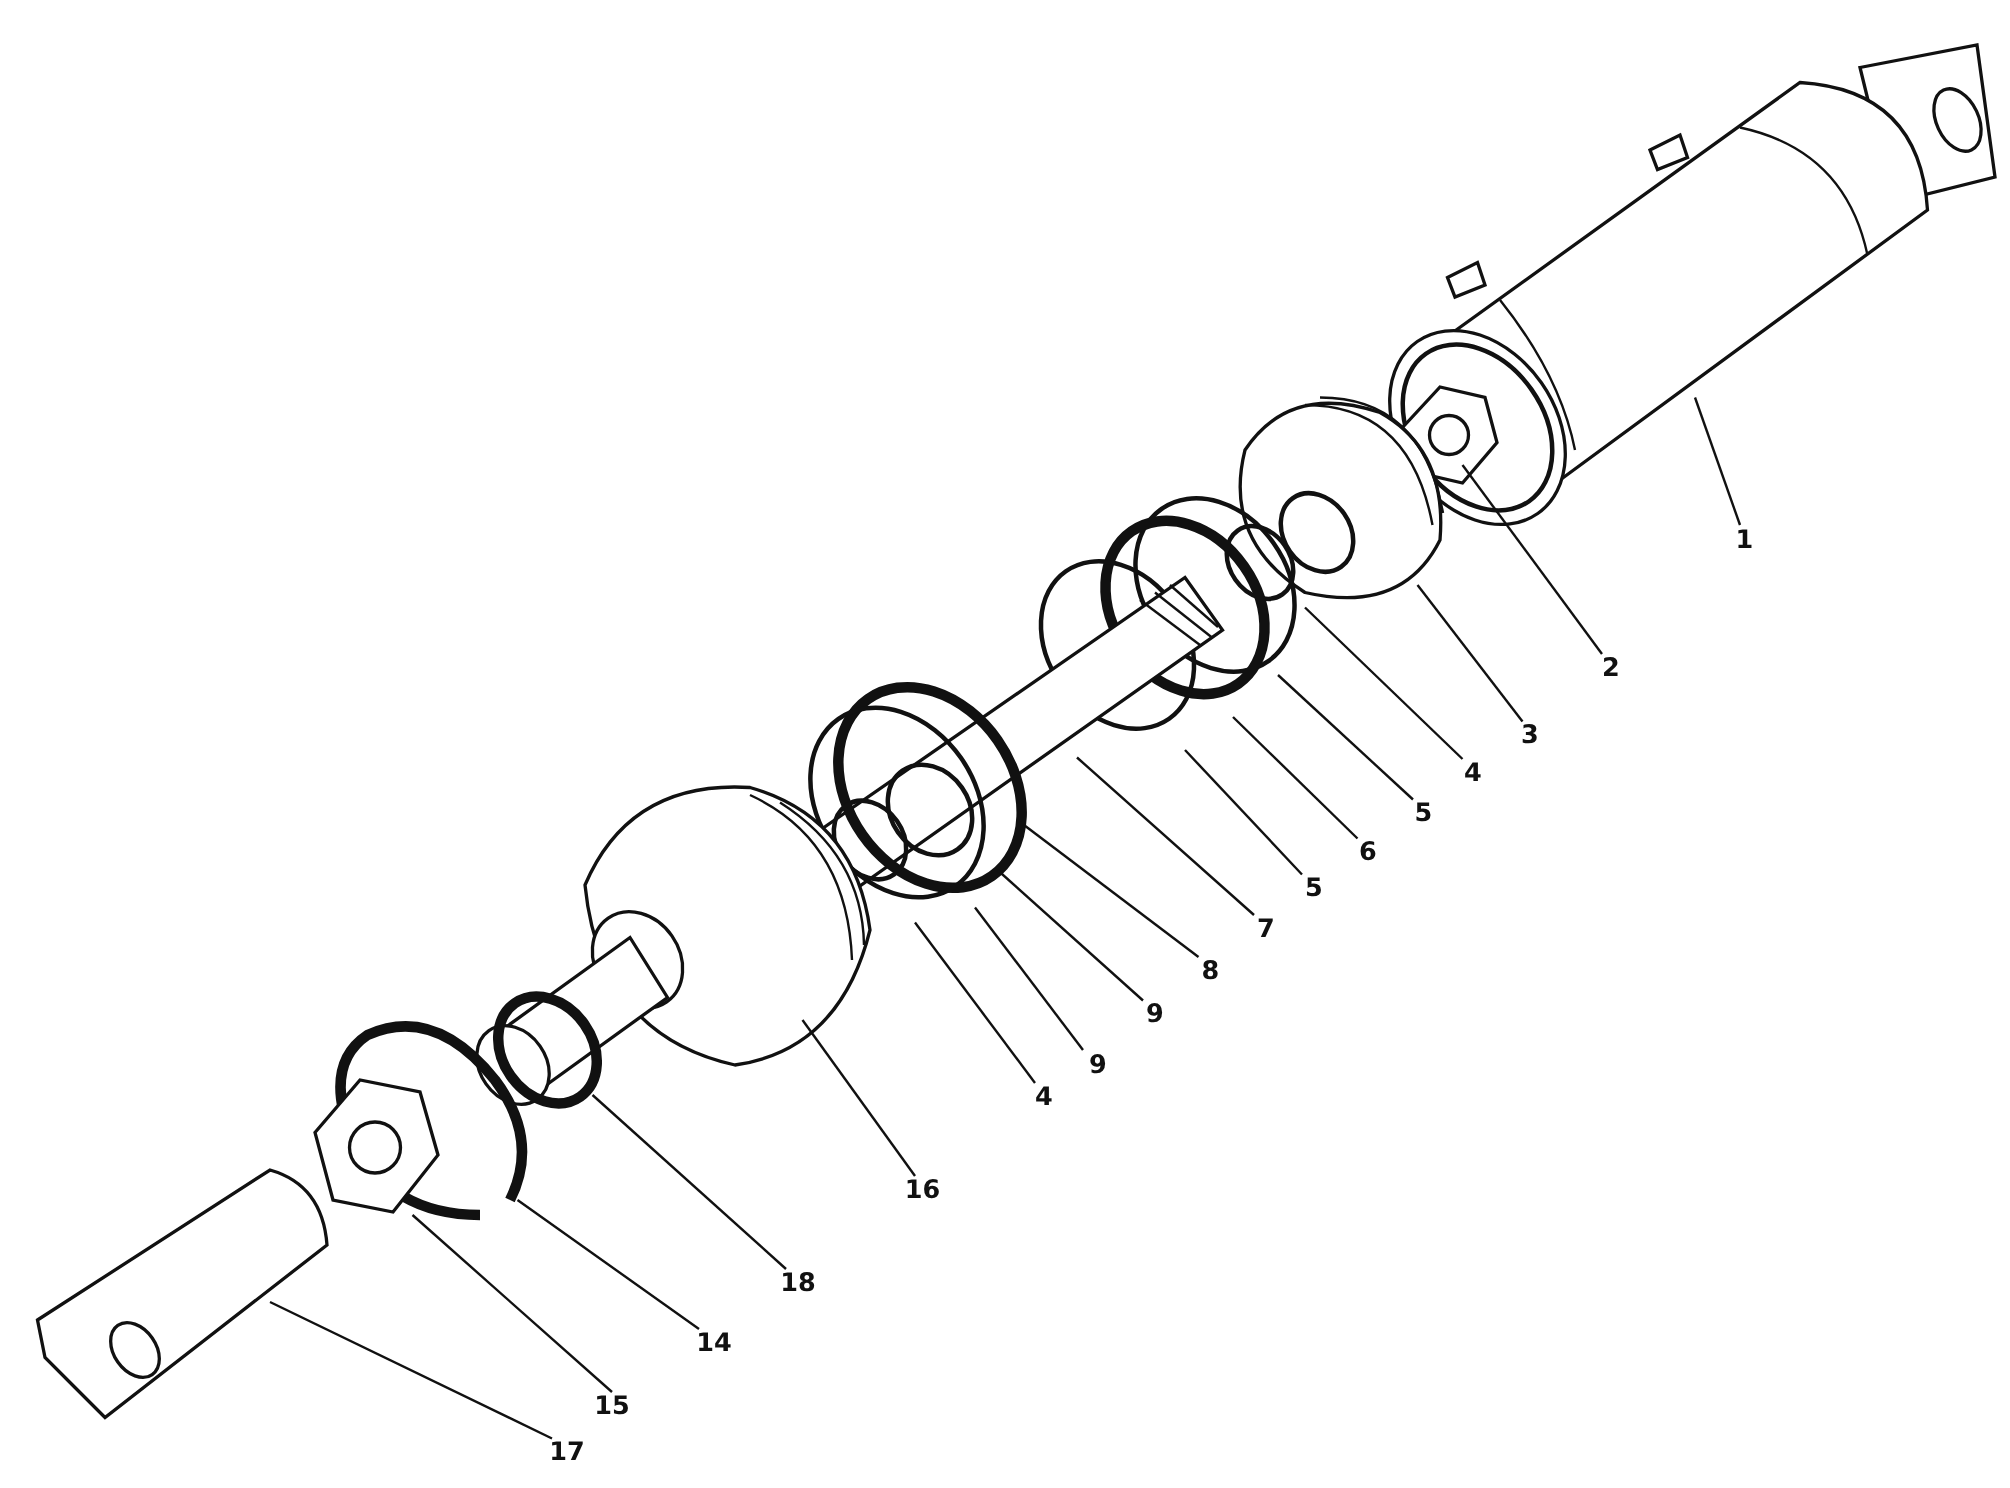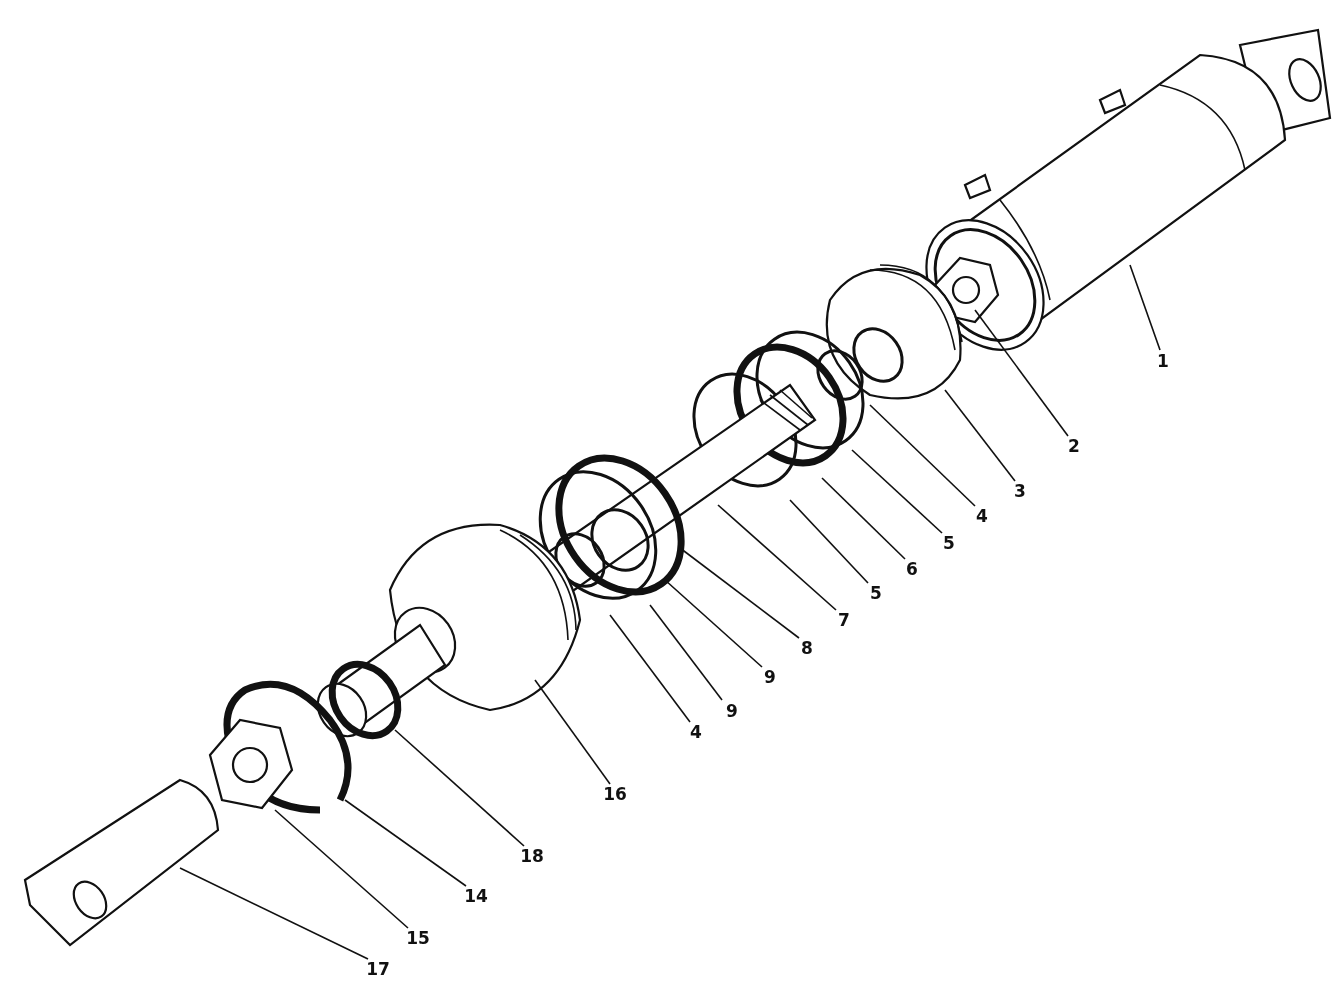--- a/index.html
+++ b/index.html
@@ -115,14 +115,14 @@
 <div class="callout" style="left:912px;top:569px">6</div>
 <div class="callout" style="left:876px;top:593px">5</div>
 <div class="callout" style="left:844px;top:620px">7</div>
 <div class="callout" style="left:807px;top:648px">8</div>
 <div class="callout" style="left:770px;top:677px">9</div>
 <div class="callout" style="left:732px;top:711px">9</div>
 <div class="callout" style="left:696px;top:732px">4</div>
 <div class="callout" style="left:615px;top:794px">16</div>
 <div class="callout" style="left:532px;top:856px">18</div>
 <div class="callout" style="left:476px;top:896px">14</div>
-<div class="callout" style="left:418px;top:938px">15</div>
+<div class="callout" style="left:408px;top:938px">15</div>
 <div class="callout" style="left:378px;top:969px">17</div>
 
 </body></html>

